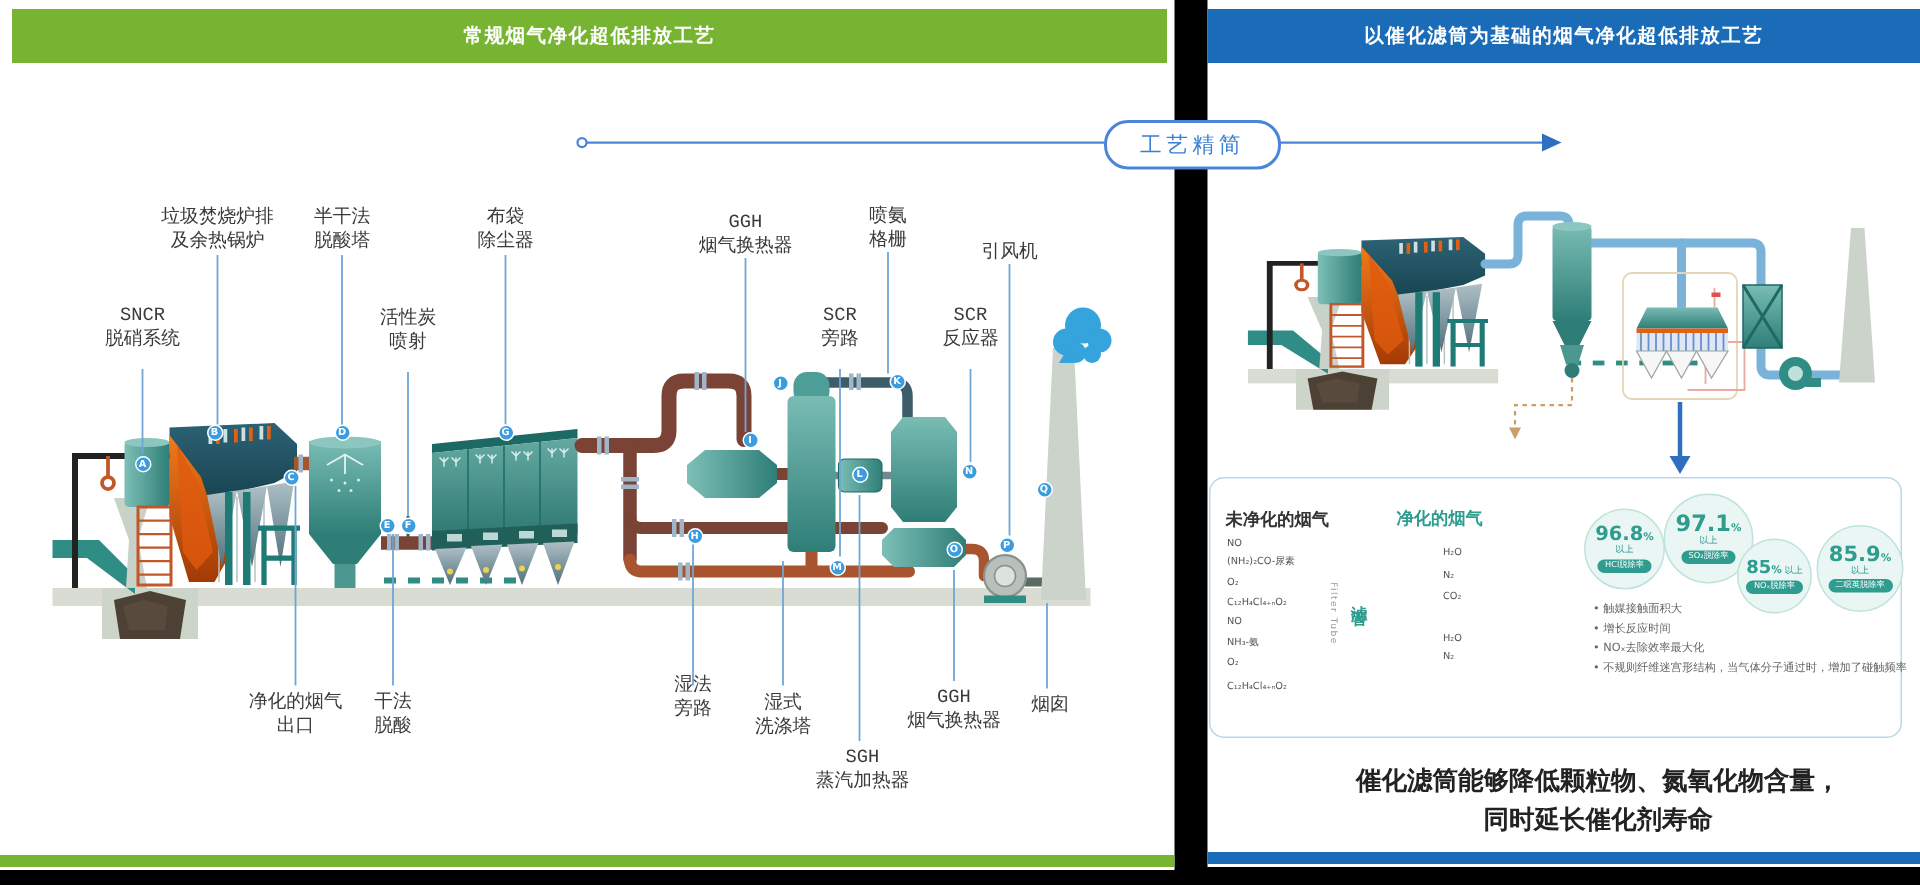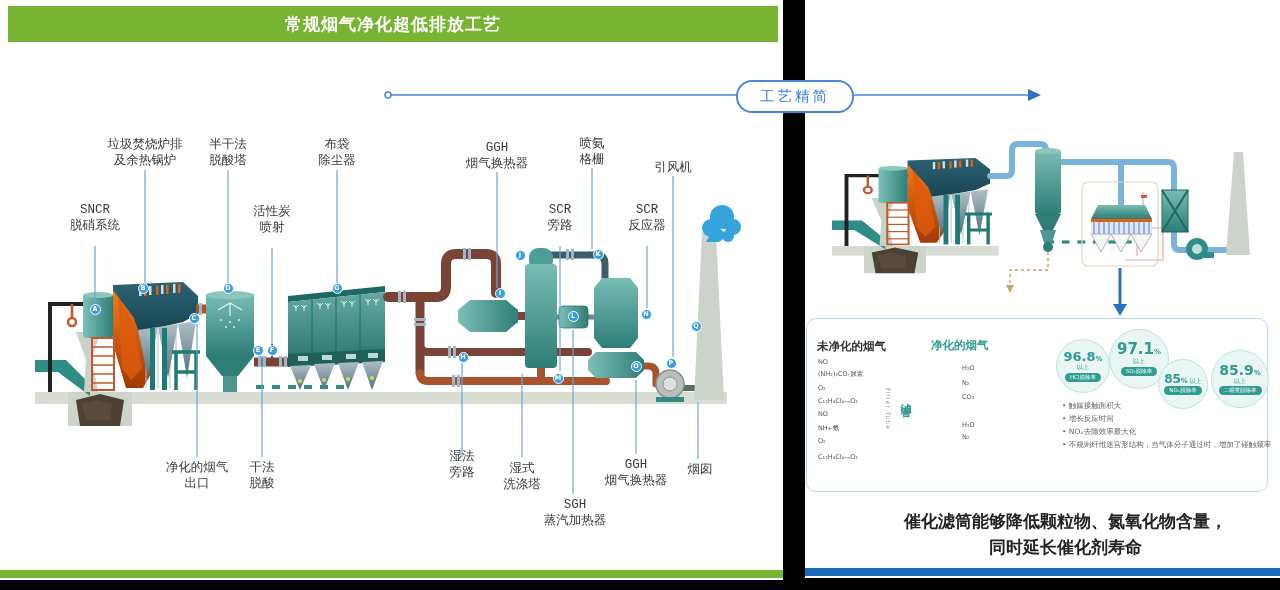--- a/index.html
+++ b/index.html
@@ -2,21 +2,21 @@
 <html><head>
 <meta charset="utf-8">
 <style>
   html,body{margin:0;padding:0;background:#000;}
   .stage{position:relative;width:1280px;height:590px;background:#000;overflow:hidden;
          font-family:"DejaVu Sans","Liberation Sans",sans-serif;}
   .card{position:absolute;background:#fff;}
   #card-left{left:0;top:0;width:783px;height:580px;}
   #card-right{left:805px;top:0;width:475px;height:578px;}
   .hbar{position:absolute;display:flex;align-items:center;justify-content:center;
-        color:#fff;font-weight:bold;font-size:17px;letter-spacing:1px;z-index:3;}
+        color:#fff;font-weight:bold;font-size:13px;letter-spacing:1px;z-index:3;}
   #hbar-left{left:8px;top:6px;width:770px;height:36px;background:#76b431;}
   #hbar-right{left:805px;top:6px;width:475px;height:36px;background:#1a6cb8;}
   .fbar{position:absolute;z-index:3;}
   #fbar-left{left:0;top:570px;width:783px;height:8px;background:#76b431;}
   #fbar-right{left:805px;top:568px;width:475px;height:8px;background:#1a6cb8;}
   #gfx{position:absolute;left:0;top:0;z-index:2;}
   .dlabel{position:absolute;transform:translateX(-50%);text-align:center;z-index:4;
           font-size:12.5px;line-height:1.28;color:#3a3a3a;white-space:pre-line;font-family:Liberation Mono, monospace;}
   .marker{position:absolute;width:11px;height:11px;border-radius:50%;background:#3b9de0;
           border:1px solid #fff;color:#fff;font-size:6.5px;font-weight:bold;z-index:5;
@@ -425,20 +425,21 @@
 
     <g fill="#d4ebe6">
       <circle cx="1041" cy="380" r="8"></circle>
         <circle cx="1140" cy="393" r="5"></circle>
       <circle cx="1253" cy="355" r="5.5"></circle>
         <circle cx="1108" cy="330" r="3.5"></circle>
     </g>
   </svg>
 
   <div class="hbar" id="hbar-left">常规烟气净化超低排放工艺</div>
+  <div class="hbar" id="hbar-right">以催化滤筒为基础的烟气净化超低排放工艺</div>
   <div class="fbar" id="fbar-left"></div>
   <div class="fbar" id="fbar-right"></div>
 
   <div id="pill">工艺精简</div>
 
   <div class="dlabel" style="left:145px;top:137px">垃圾焚烧炉排
 及余热锅炉</div>
   <div class="dlabel" style="left:228px;top:137px">半干法
 脱酸塔</div>
   <div class="dlabel" style="left:337px;top:137px">布袋

